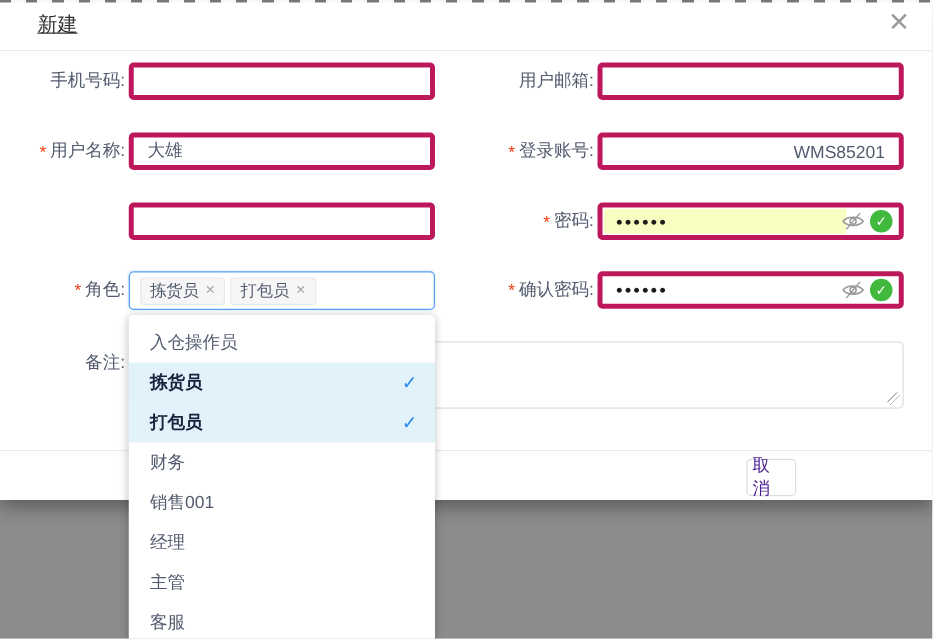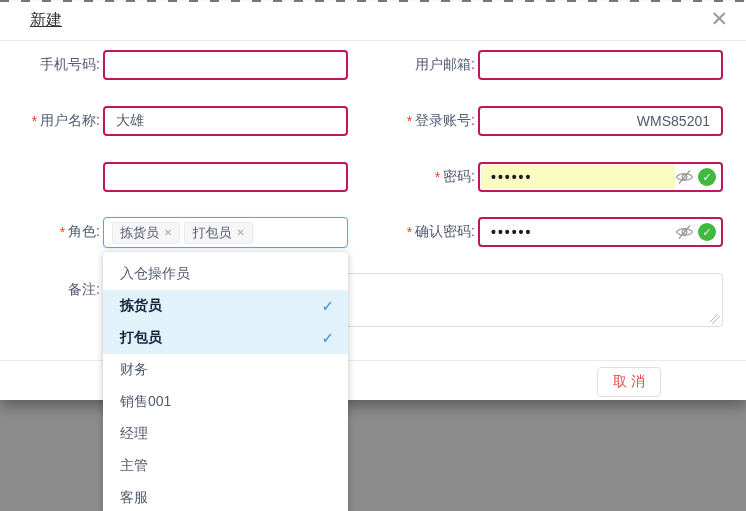--- a/index.html
+++ b/index.html
@@ -16,21 +16,21 @@
     box-shadow:0 6px 14px rgba(0,0,0,.35);z-index:1;}
   .modal-header{position:absolute;top:0;left:0;right:0;height:40px;border-bottom:1px solid #e8eaec;}
   .modal-title{position:absolute;left:30px;top:0;height:40px;display:flex;align-items:center;
     font-size:16px;color:#333;text-decoration:underline;}
   .close-btn{position:absolute;right:18px;top:7px;font-size:21px;color:#9a9a9a;cursor:pointer;
     line-height:24px;font-weight:400;}
   
   .lbl{position:absolute;height:30px;display:flex;align-items:center;justify-content:flex-end;
     font-size:14px;color:#515a6e;white-space:nowrap;}
   .req{color:#ed4014;margin-right:3px;font-size:14px;}
-  .ipt{position:absolute;height:30px;width:245px;border:2px solid #be185d;border-radius:4px;
+  .ipt{position:absolute;height:30px;width:245px;border:4px solid #be185d;border-radius:4px;
     background:#fff;box-sizing:border-box;display:flex;align-items:center;
     font-size:14px;color:#515a6e;padding:0 11px;}
   .ipt.pwd{padding:0;}
   .pwd-dots{position:relative;z-index:2;padding-left:11px;font-weight:700;color:#1c1c1c;
     letter-spacing:2px;font-size:14px;}
   .autofill{position:absolute;left:1px;top:1px;bottom:1px;width:194px;background:#fafdc1;
     border-radius:3px 0 0 3px;z-index:1;}
   .eye-icon{position:absolute;right:27px;top:50%;transform:translateY(-50%);z-index:3;cursor:pointer;
     display:flex;align-items:center;}
   .ok-badge{position:absolute;right:5px;top:50%;transform:translateY(-50%);z-index:3;
@@ -49,21 +49,21 @@
     border:1px solid #dcdee2;border-radius:4px;background:#fff;}
   .resize-handle{position:absolute;right:2px;bottom:2px;width:10px;height:10px;cursor:nwse-resize;
     background:
       linear-gradient(135deg,transparent 0 5px,#b8b8b8 5px 6px,transparent 6px 8px,#b8b8b8 8px 9px,transparent 9px);}
   
   .modal-footer{position:absolute;left:0;top:360px;width:746px;height:40px;border-top:1px solid #e8eaec;
     box-sizing:border-box;background:#fff;}
   .btn{position:absolute;top:6px;height:30px;border-radius:4px;box-sizing:border-box;
     display:flex;align-items:center;justify-content:center;font-size:14px;cursor:pointer;
     letter-spacing:4px;padding-left:4px;}
-  .btn-cancel{left:597px;width:64px;background:#fff;border:1px solid #dcdee2;color:#ef4444;}
+  .btn-cancel{left:597px;width:40px;background:#fff;border:1px solid #dcdee2;color:#4c1d95;}
   .btn-confirm{left:667px;width:66px;background:#2d8cf0;border:1px solid #2d8cf0;color:#fff;}
   
   .gray-band{position:absolute;left:0;top:400px;width:746px;height:111px;background:#8c8c8c;z-index:0;}
   
   .dropdown{position:absolute;left:103px;top:252px;width:245px;height:268px;background:#fff;
     border-radius:4px;box-shadow:0 1px 7px rgba(0,0,0,.25);z-index:10;padding-top:6px;box-sizing:border-box;}
   .dd-item{height:32px;display:flex;align-items:center;padding:0 14px 0 17px;font-size:14px;
     color:#515a6e;cursor:pointer;justify-content:space-between;}
   .dd-item.selected{background:#e1f2fb;color:#17233d;font-weight:700;}
   .dd-check{color:#2d8cf0;font-weight:700;font-size:15px;}

